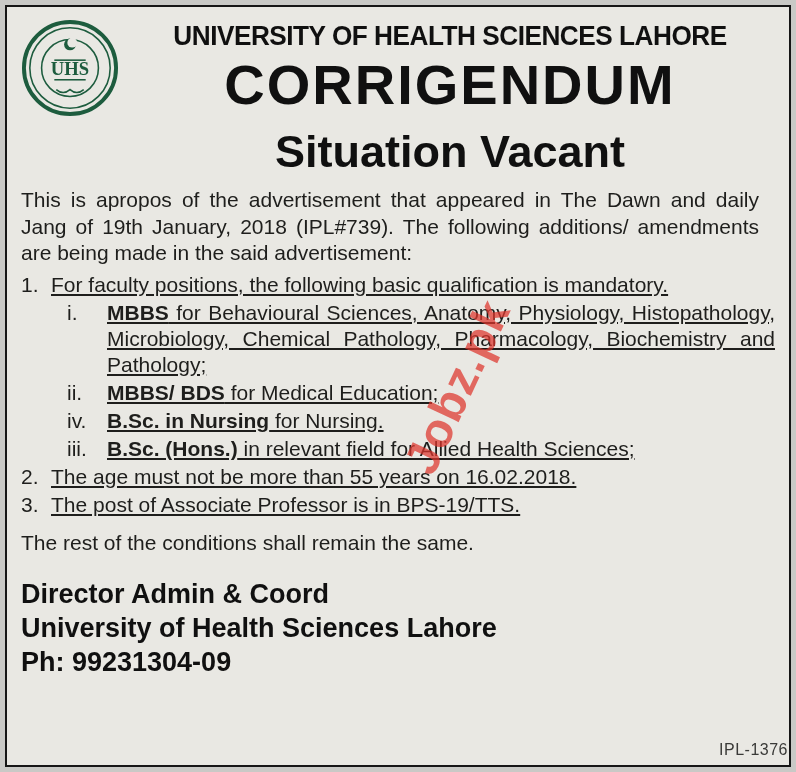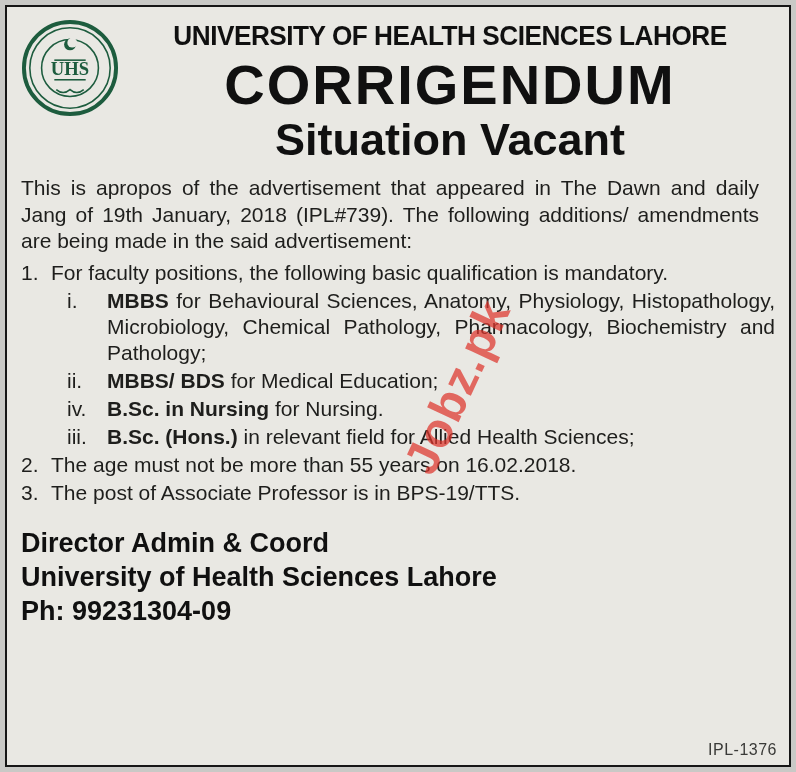--- a/index.html
+++ b/index.html
@@ -25,40 +25,40 @@
   .uni{
     font-size:27px;font-weight:700;letter-spacing:-0.5px;
     margin-top:8px;transform:scaleX(0.97);transform-origin:center;
     white-space:nowrap;
   }
   .title{
     font-size:56px;font-weight:700;letter-spacing:2px;
     line-height:1.04;margin-top:4px;
   }
   .subtitle{
-    font-size:45px;font-weight:700;line-height:1.05;margin-top:2px;
+    font-size:45px;font-weight:700;line-height:1.05;margin-top:14px;
   }
   
   .bodytext{font-size:21px;color:#1e1e1c;}
   .intro{margin:12px 16px 6px 0;text-align:justify;line-height:1.24;}
   .row{display:flex;line-height:1.24;margin-bottom:2px;}
   .row .num{flex:0 0 30px;}
-  .row .txt{flex:1;text-align:justify;}
+  .row .txt{flex:1;text-align:justify;text-decoration:underline;}
   .sub{margin-left:46px;}
   .sub .num{flex:0 0 40px;}
   .sub .txt b{font-weight:700;}
   .closing{margin-top:12px;line-height:1.24;}
   
   .signature{
     text-align:left;font-weight:700;font-size:27px;
     margin-top:20px;line-height:1.27;color:#101010;
   }
   
   .ref{
-    position:absolute;right:12px;bottom:6px;
+    position:absolute;right:1px;bottom:6px;
     font-size:16px;color:#3a3a38;letter-spacing:0.5px;
   }
   
   .watermark{
     position:absolute;left:298px;top:352px;width:304px;
     text-align:center;
     font-size:48px;font-weight:700;letter-spacing:1px;
     color:rgba(222,52,44,0.72);
     transform:rotate(-65deg);
     transform-origin:center;
@@ -126,20 +126,21 @@
       <span class="num">2.</span>
       <span class="txt">The age must not be more than 55 years on 16.02.2018.</span>
     </div>
 
     <div class="row">
       <span class="num">3.</span>
       <span class="txt">The post of Associate Professor is in BPS-19/TTS.</span>
     </div>
   </div>
 
+  <p class="closing bodytext">The rest of the conditions shall remain the same.</p>
 
   <div class="signature">
     <div>Director Admin &amp; Coord</div>
     <div>University of Health Sciences Lahore</div>
     <div>Ph: 99231304-09</div>
   </div>
 
   <div class="ref">IPL-1376</div>
 
   <div class="watermark">Jobz.pk</div>

